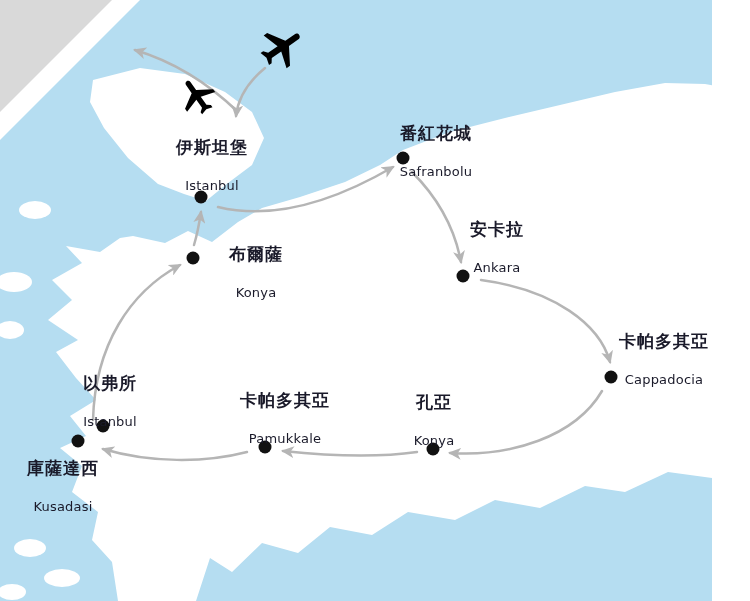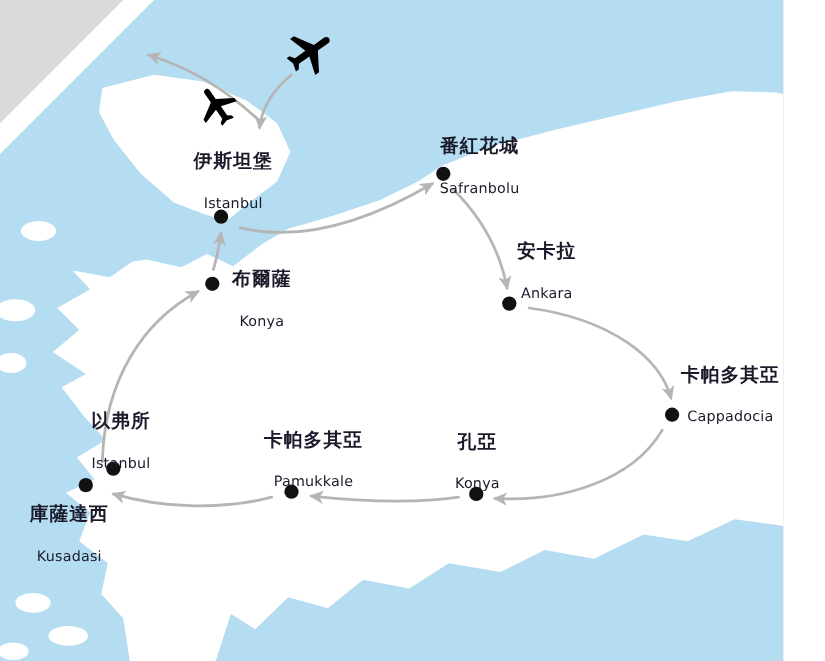--- a/index.html
+++ b/index.html
@@ -2,21 +2,21 @@
 <html><head>
 <meta charset="utf-8">
 <style>
   html, body { margin: 0; padding: 0; }
   body { font-family: "DejaVu Sans", "Liberation Sans", sans-serif; }
   .stage {
     position: relative;
     width: 712px;
     height: 601px;
     overflow: hidden;
-    background: #fdba74;
+    background: #8b5cf6;
   }
   .stage svg { position: absolute; left: 0; top: 0; display: block; }
   .city {
     position: absolute;
     transform: translateX(-50%);
     text-align: center;
     color: #1a1a2a;
     white-space: nowrap;
     pointer-events: none;
   }
@@ -133,18 +133,18 @@
     <div class="en">Pamukkale</div>
   </div>
   <div class="city" style="left:110px; top:374px;">
     <div class="zh">以弗所</div>
     <div class="en">Istanbul</div>
   </div>
   <div class="city" style="left:63px; top:459px;">
     <div class="zh">庫薩達西</div>
     <div class="en">Kusadasi</div>
   </div>
-  <div class="city" style="left:238px; top:245px;">
+  <div class="city" style="left:256px; top:245px;">
     <div class="zh">布爾薩</div>
     <div class="en">Konya</div>
   </div>
 
 </div>
 
 </body></html>

